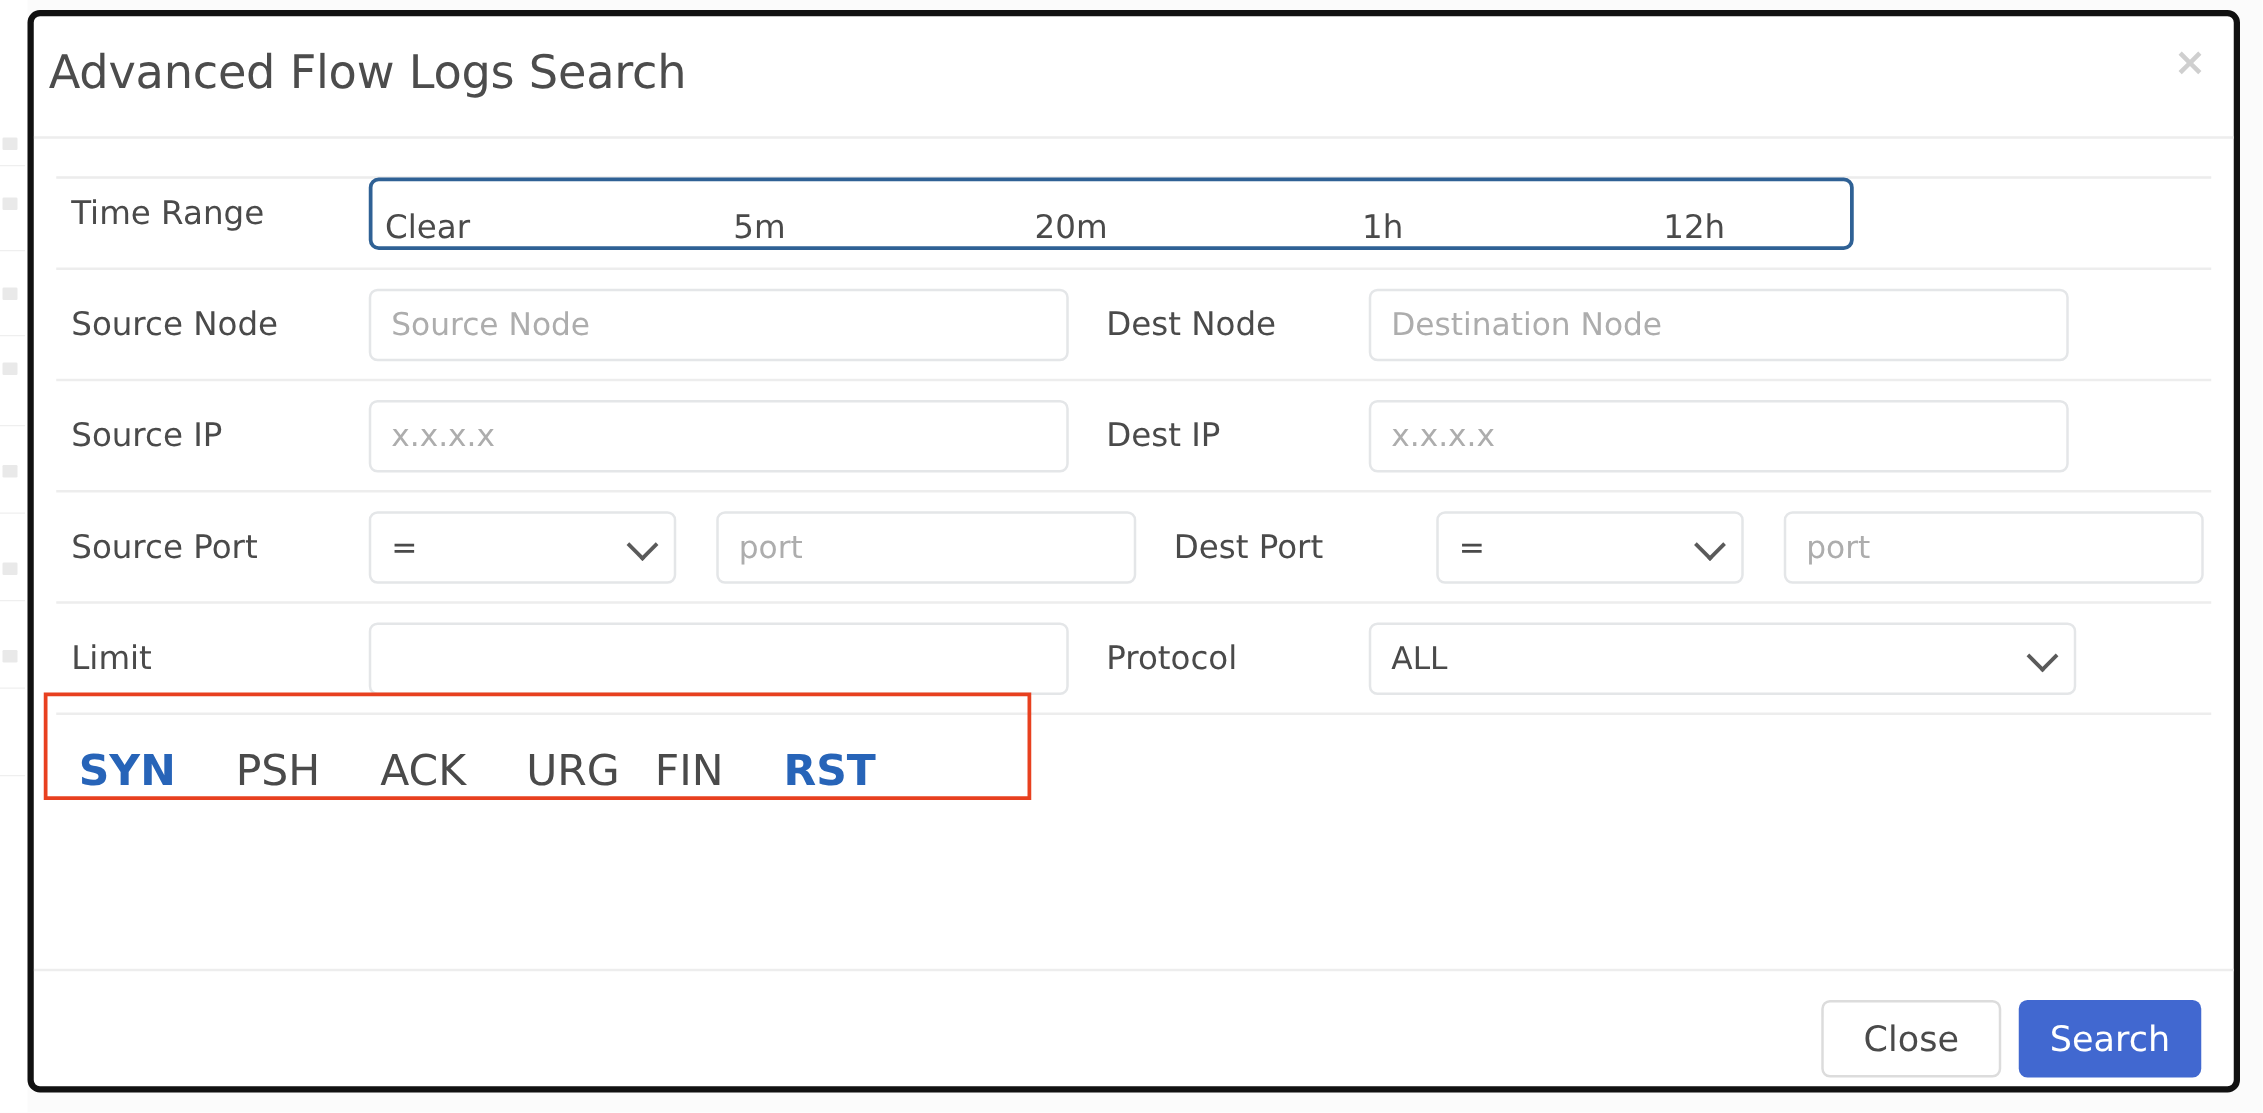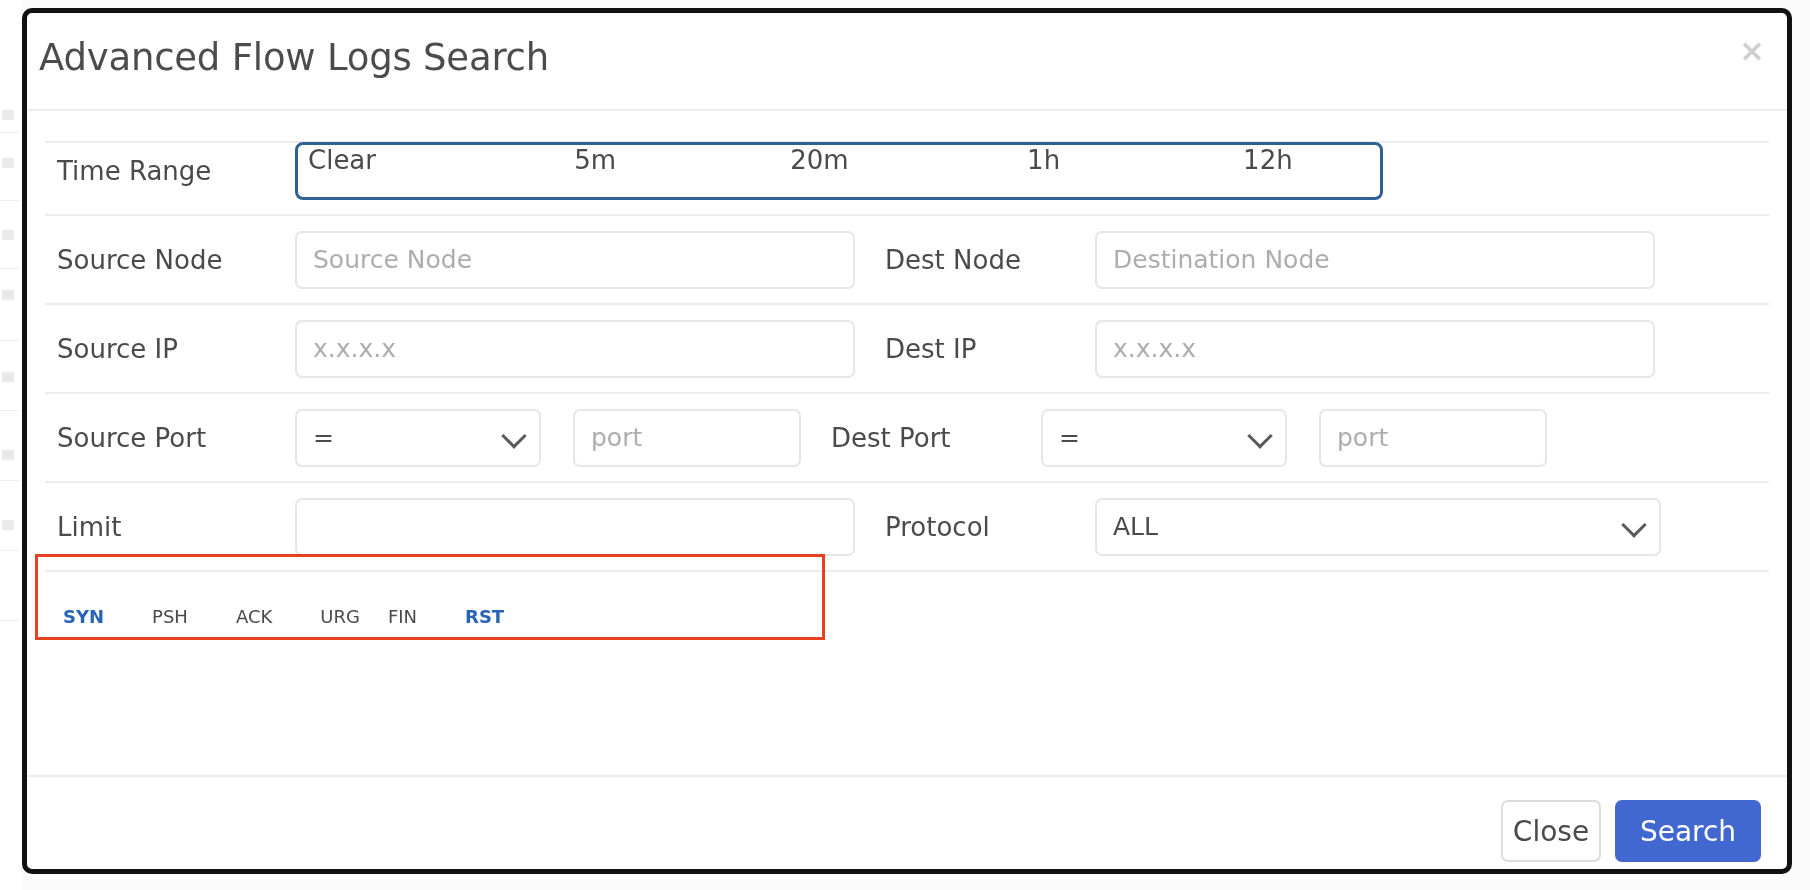--- a/index.html
+++ b/index.html
@@ -135,21 +135,21 @@
     background: #ffffff;
     box-sizing: border-box;
     display: flex;
     align-items: center;
     padding: 0 16px;
     font-size: 25px;
     color: #555555;
     font-family: "DejaVu Sans", sans-serif;
   }
   .field.big { width: 560px; }
-  .field.port { width: 228px; }
+  .field.port { width: 336px; }
   .field .ph { color: #adadad; }
 
   
   .select {
     position: relative;
     height: 58px;
     border: 2px solid #e4e6e8;
     border-radius: 7px;
     background: #ffffff;
     box-sizing: border-box;
@@ -169,22 +169,22 @@
     height: 15px;
     margin-top: -11px;
     border-right: 3px solid #5a5a5a;
     border-bottom: 3px solid #5a5a5a;
     transform: rotate(45deg);
   }
 
   
   .timerange {
     display: flex;
-    align-items: flex-start;
-    width: 1088px;
+    align-items: flex-end;
+    width: 1188px;
     height: 58px;
     border: 3px solid #2f6195;
     border-radius: 8px;
     box-sizing: border-box;
   }
   .tr-btn {
     flex: 1 1 0;
     text-align: center;
     font-size: 26px;
     color: #4a4a4a;
@@ -200,21 +200,21 @@
   }
 
   
   .flags-wrap {
     position: relative;
     display: flex;
     align-items: center;
     height: 89px;
   }
   .flag {
-    font-size: 18px;
+    font-size: 34px;
     color: #4a4a4a;
     cursor: pointer;
     white-space: nowrap;
   }
   .flag.active {
     color: #2764b8;
     font-weight: 700;
   }
   .annot-box {
     position: absolute;
@@ -242,21 +242,21 @@
     font-size: 28px;
     border-radius: 7px;
     cursor: pointer;
     box-sizing: border-box;
     display: flex;
     align-items: center;
     justify-content: center;
     font-family: "DejaVu Sans", sans-serif;
   }
   .btn-close {
-    width: 100px;
+    width: 144px;
     height: 62px;
     border: 2px solid #dcdcdc;
     background: #ffffff;
     color: #4a4a4a;
     margin-right: 14px;
   }
   .btn-search {
     width: 146px;
     height: 62px;
     border: none;

